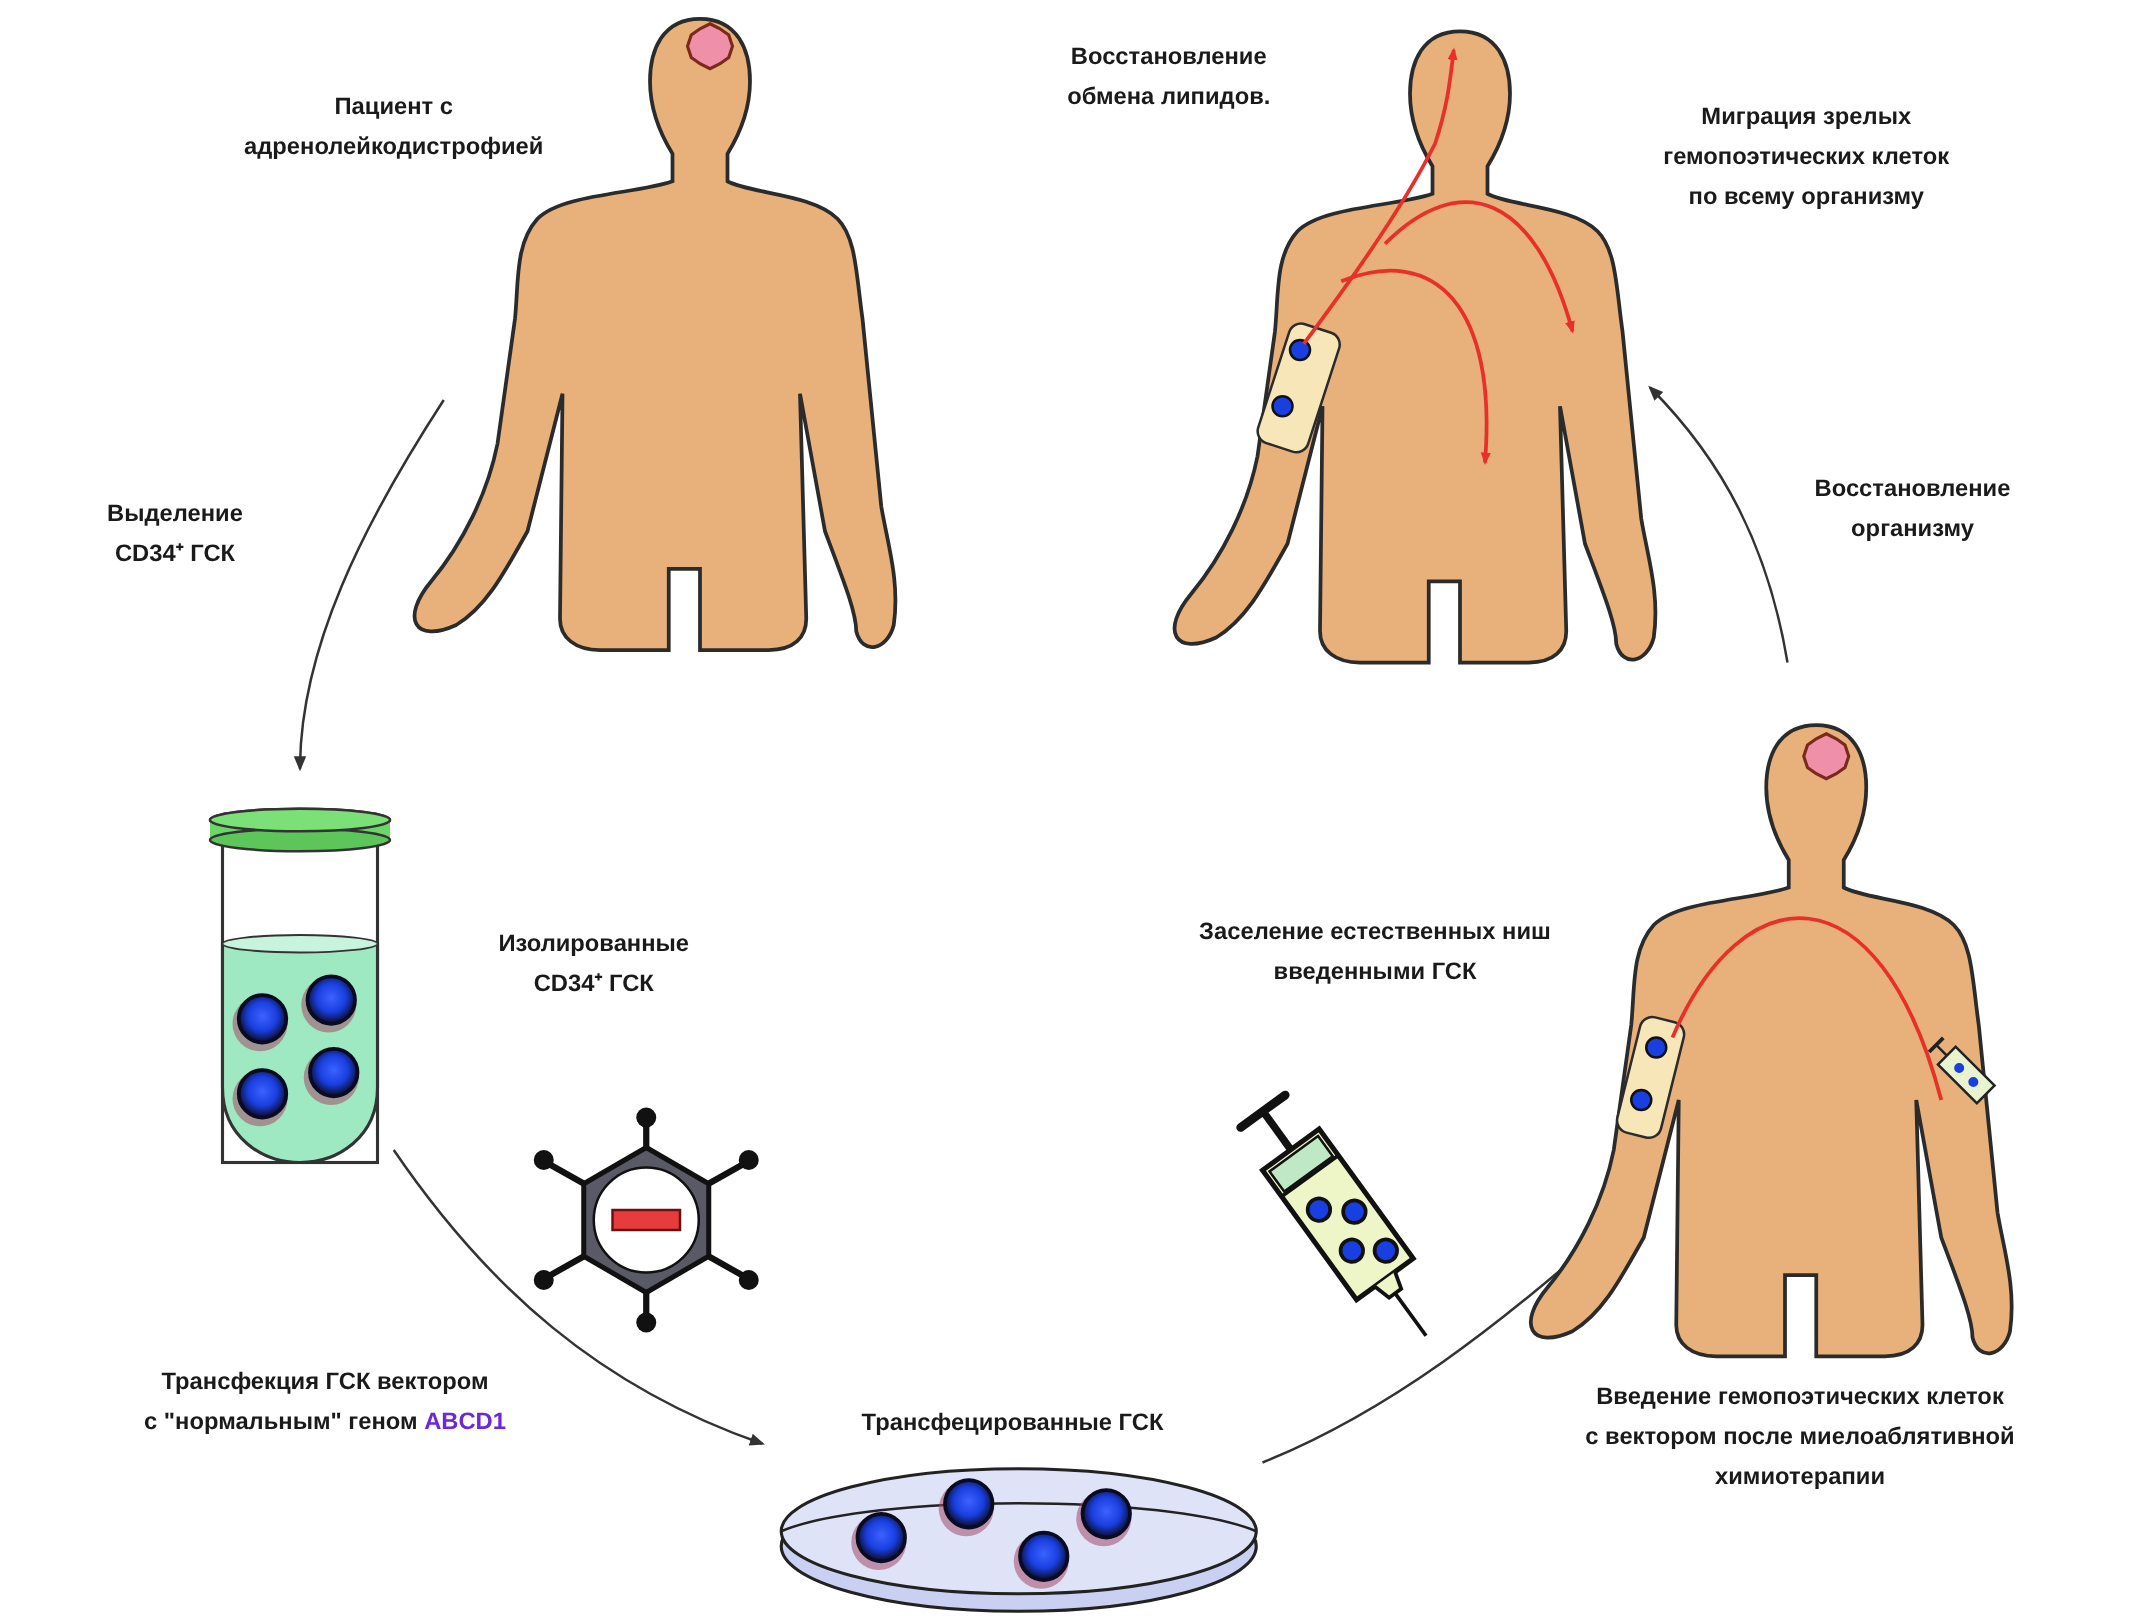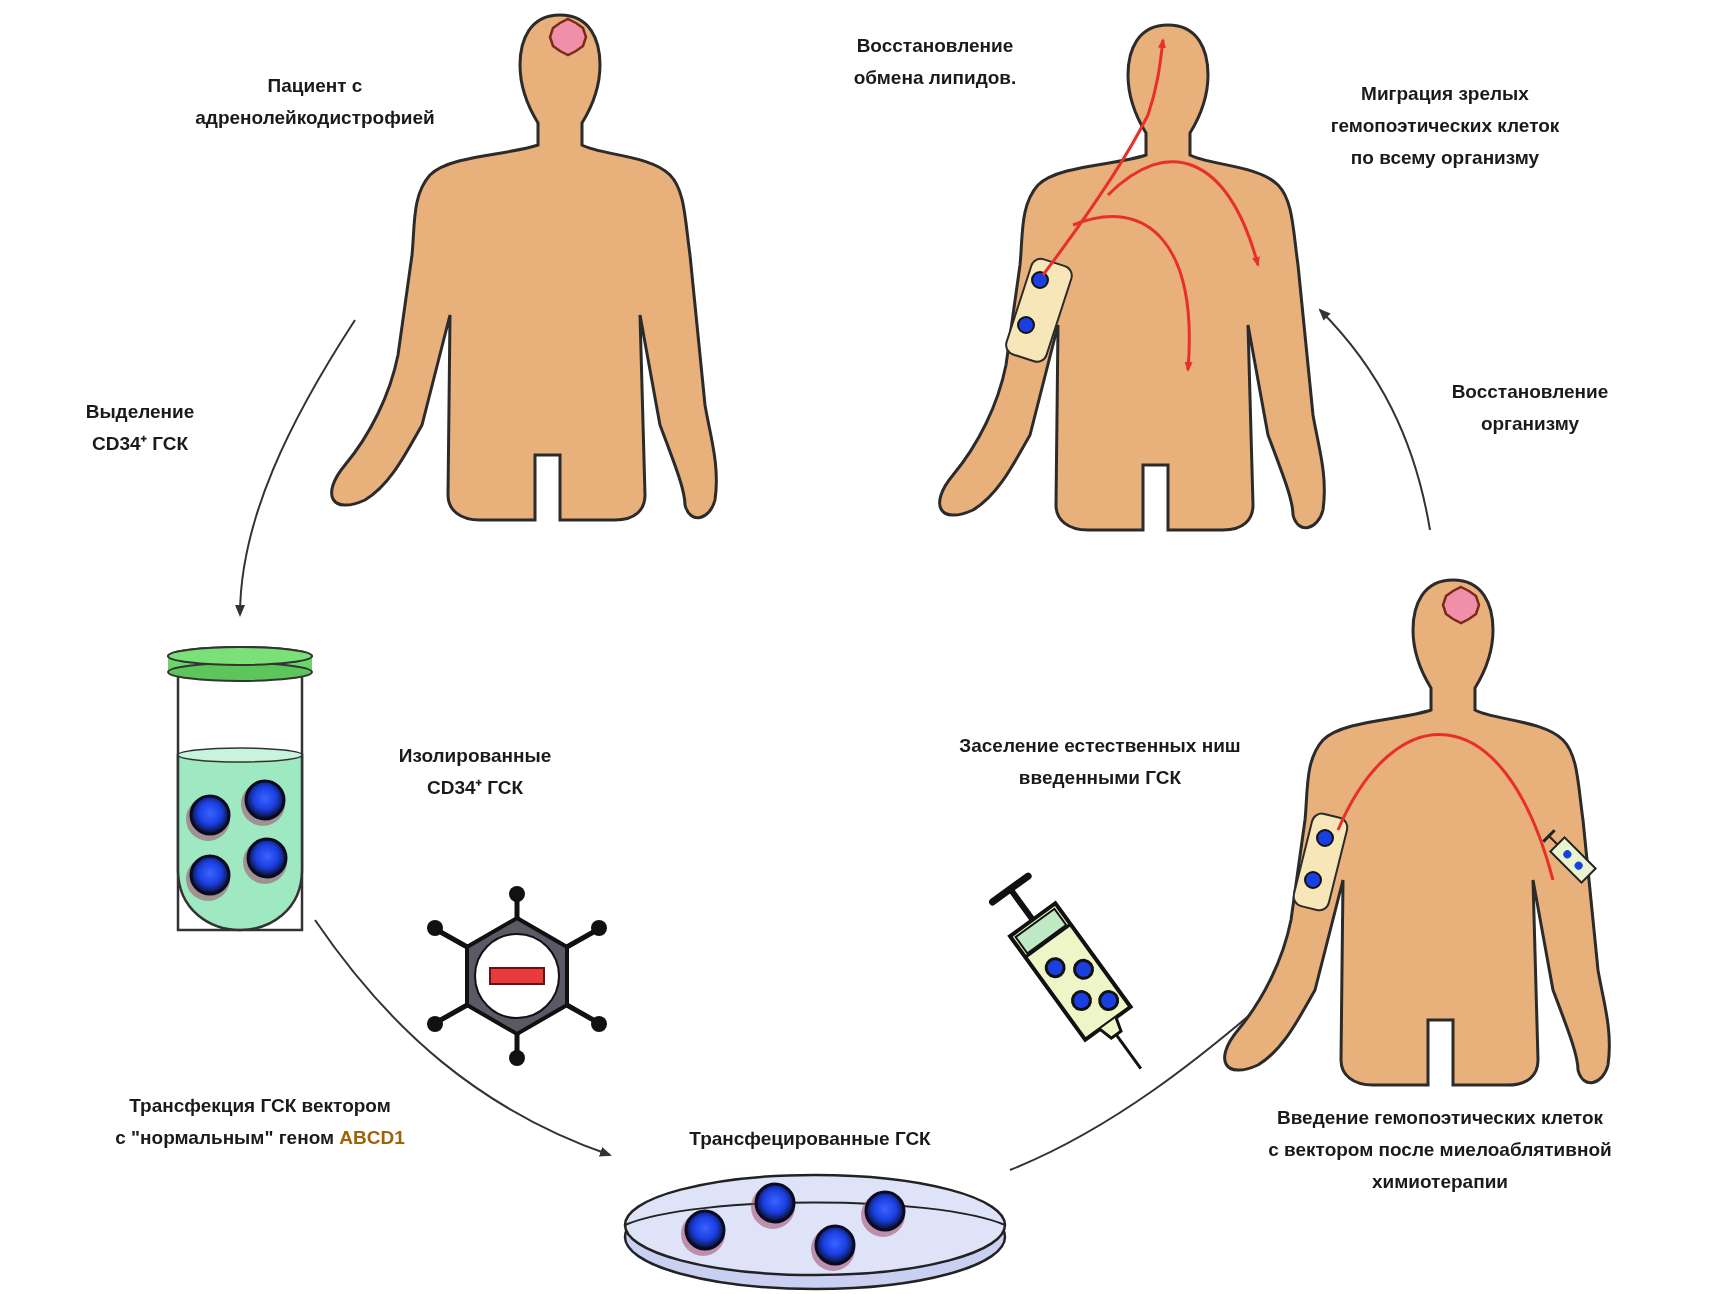--- a/index.html
+++ b/index.html
@@ -1,19 +1,19 @@
 <!DOCTYPE html>
 <html><head>
 <meta charset="utf-8">
 <style>
   html, body { margin:0; padding:0; background:#ffffff; }
   body { width:1713px; height:1294px; position:relative; overflow:hidden; font-family:"DejaVu Sans", sans-serif; }
   #stage { position:absolute; left:0; top:0; width:1713px; height:1294px; }
   .lbl { position:absolute; font-family:Liberation Sans, sans-serif; font-weight:bold; color:#1a1a1a; font-size:19px; line-height:32px; text-align:center; white-space:nowrap; }
-  .gene { color:#a16207; }
+  .gene { color:#6d28d9; }
 </style>
 </head>
 <body>
 
 <div id="stage">
   <svg id="art" width="1713" height="1294" viewBox="0 0 1713 1294" xmlns="http://www.w3.org/2000/svg">
     <defs>
       <marker id="arrowBlack" markerWidth="14" markerHeight="14" refX="10" refY="5" orient="auto" markerUnits="userSpaceOnUse">
         <path d="M0,0 L12,5 L0,10 Z" fill="#333"></path>
       </marker>

